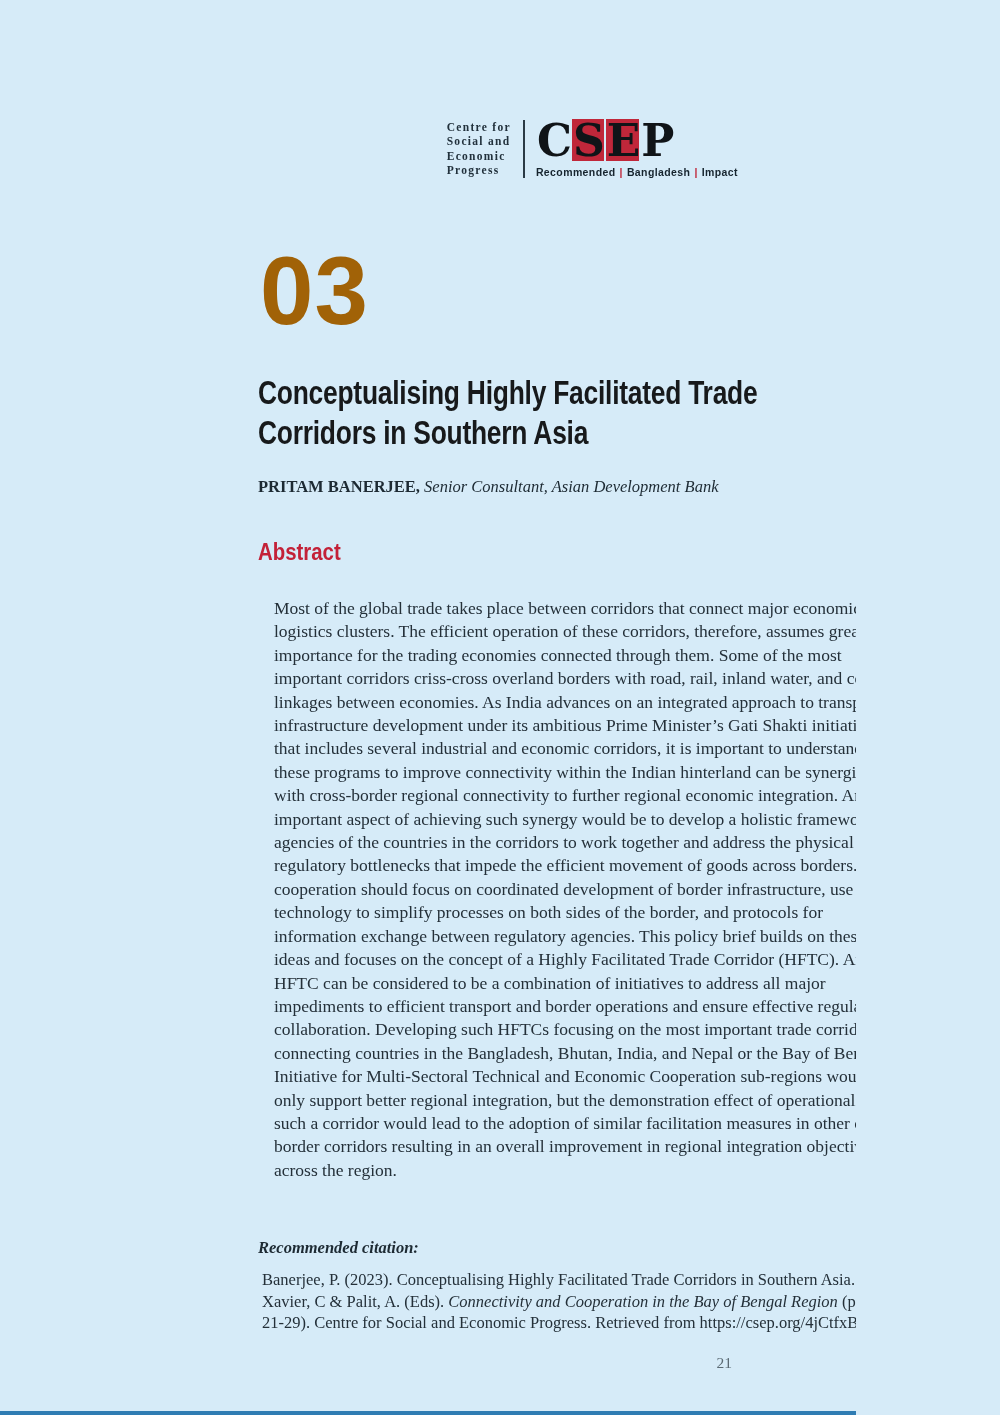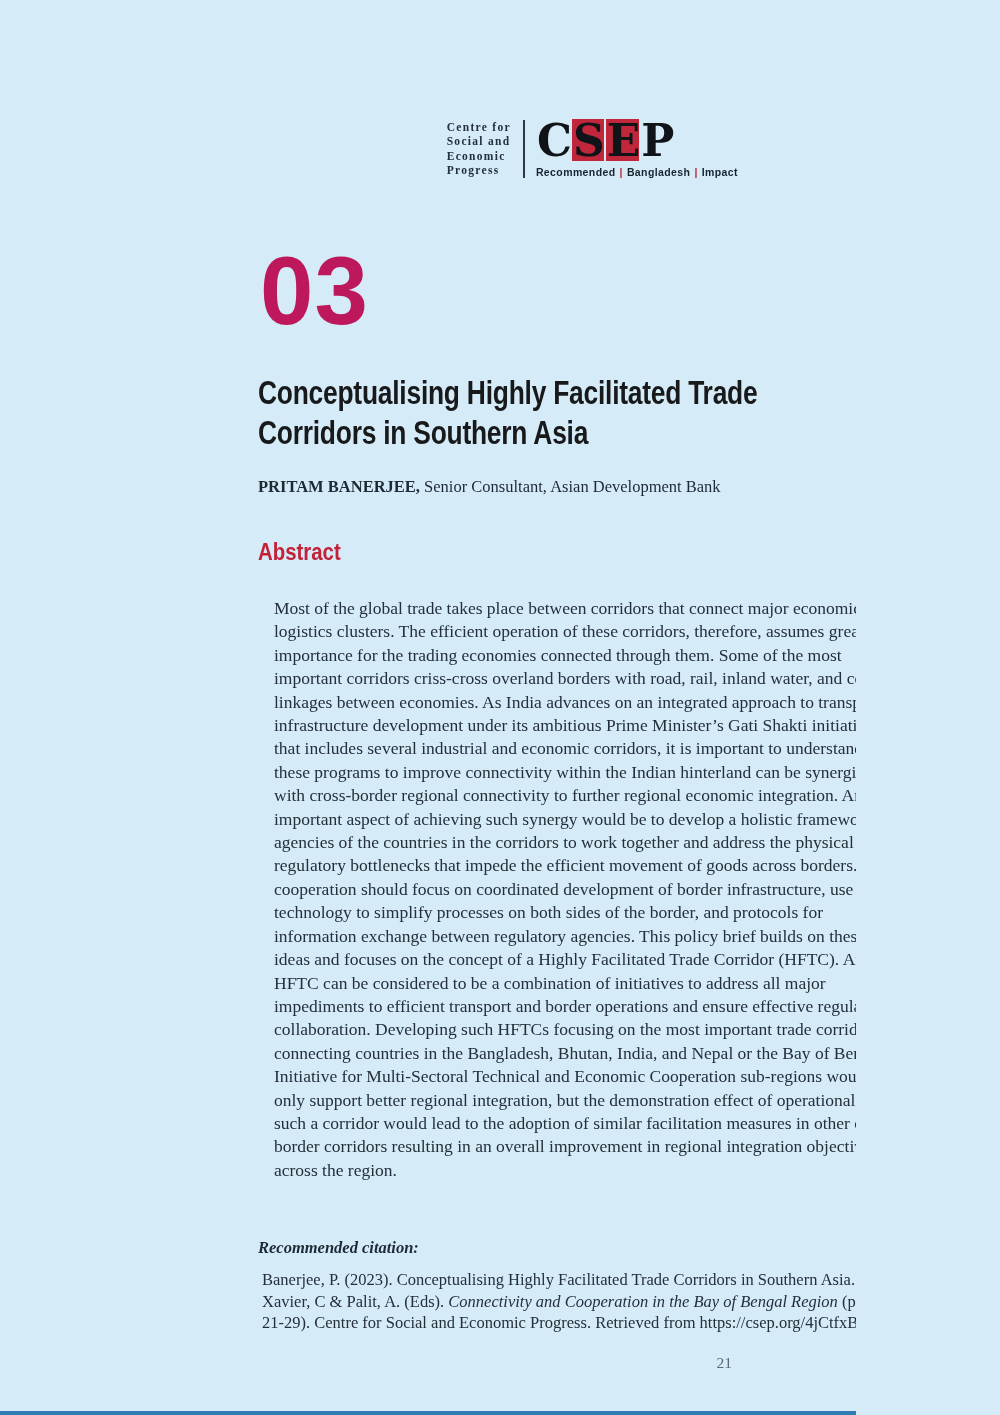--- a/index.html
+++ b/index.html
@@ -60,21 +60,21 @@
 
   
   .chapter-number {
     position: absolute;
     left: 260px;
     top: 243px;
     font-family: "Liberation Sans", sans-serif;
     font-weight: 700;
     font-size: 96px;
     line-height: 96px;
-    color: #be185d;
+    color: #a16207;
     letter-spacing: 1px;
   }
   .title {
     position: absolute;
     left: 258px;
     top: 373px;
     margin: 0;
     font-family: "Liberation Sans", sans-serif;
     font-weight: 700;
     font-size: 33px;
@@ -88,21 +88,21 @@
   .title-line { display: block; }
   .author {
     position: absolute;
     left: 258px;
     top: 477px;
     margin: 0;
     font-size: 16.5px;
     color: #1d2a33;
   }
   .author-name { font-weight: 700; }
-  .author-role { }
+  .author-role { font-style: italic; }
 
   
   .abstract-heading {
     position: absolute;
     left: 258px;
     top: 538px;
     margin: 0;
     font-family: "Liberation Sans", sans-serif;
     font-weight: 700;
     font-size: 24px;

